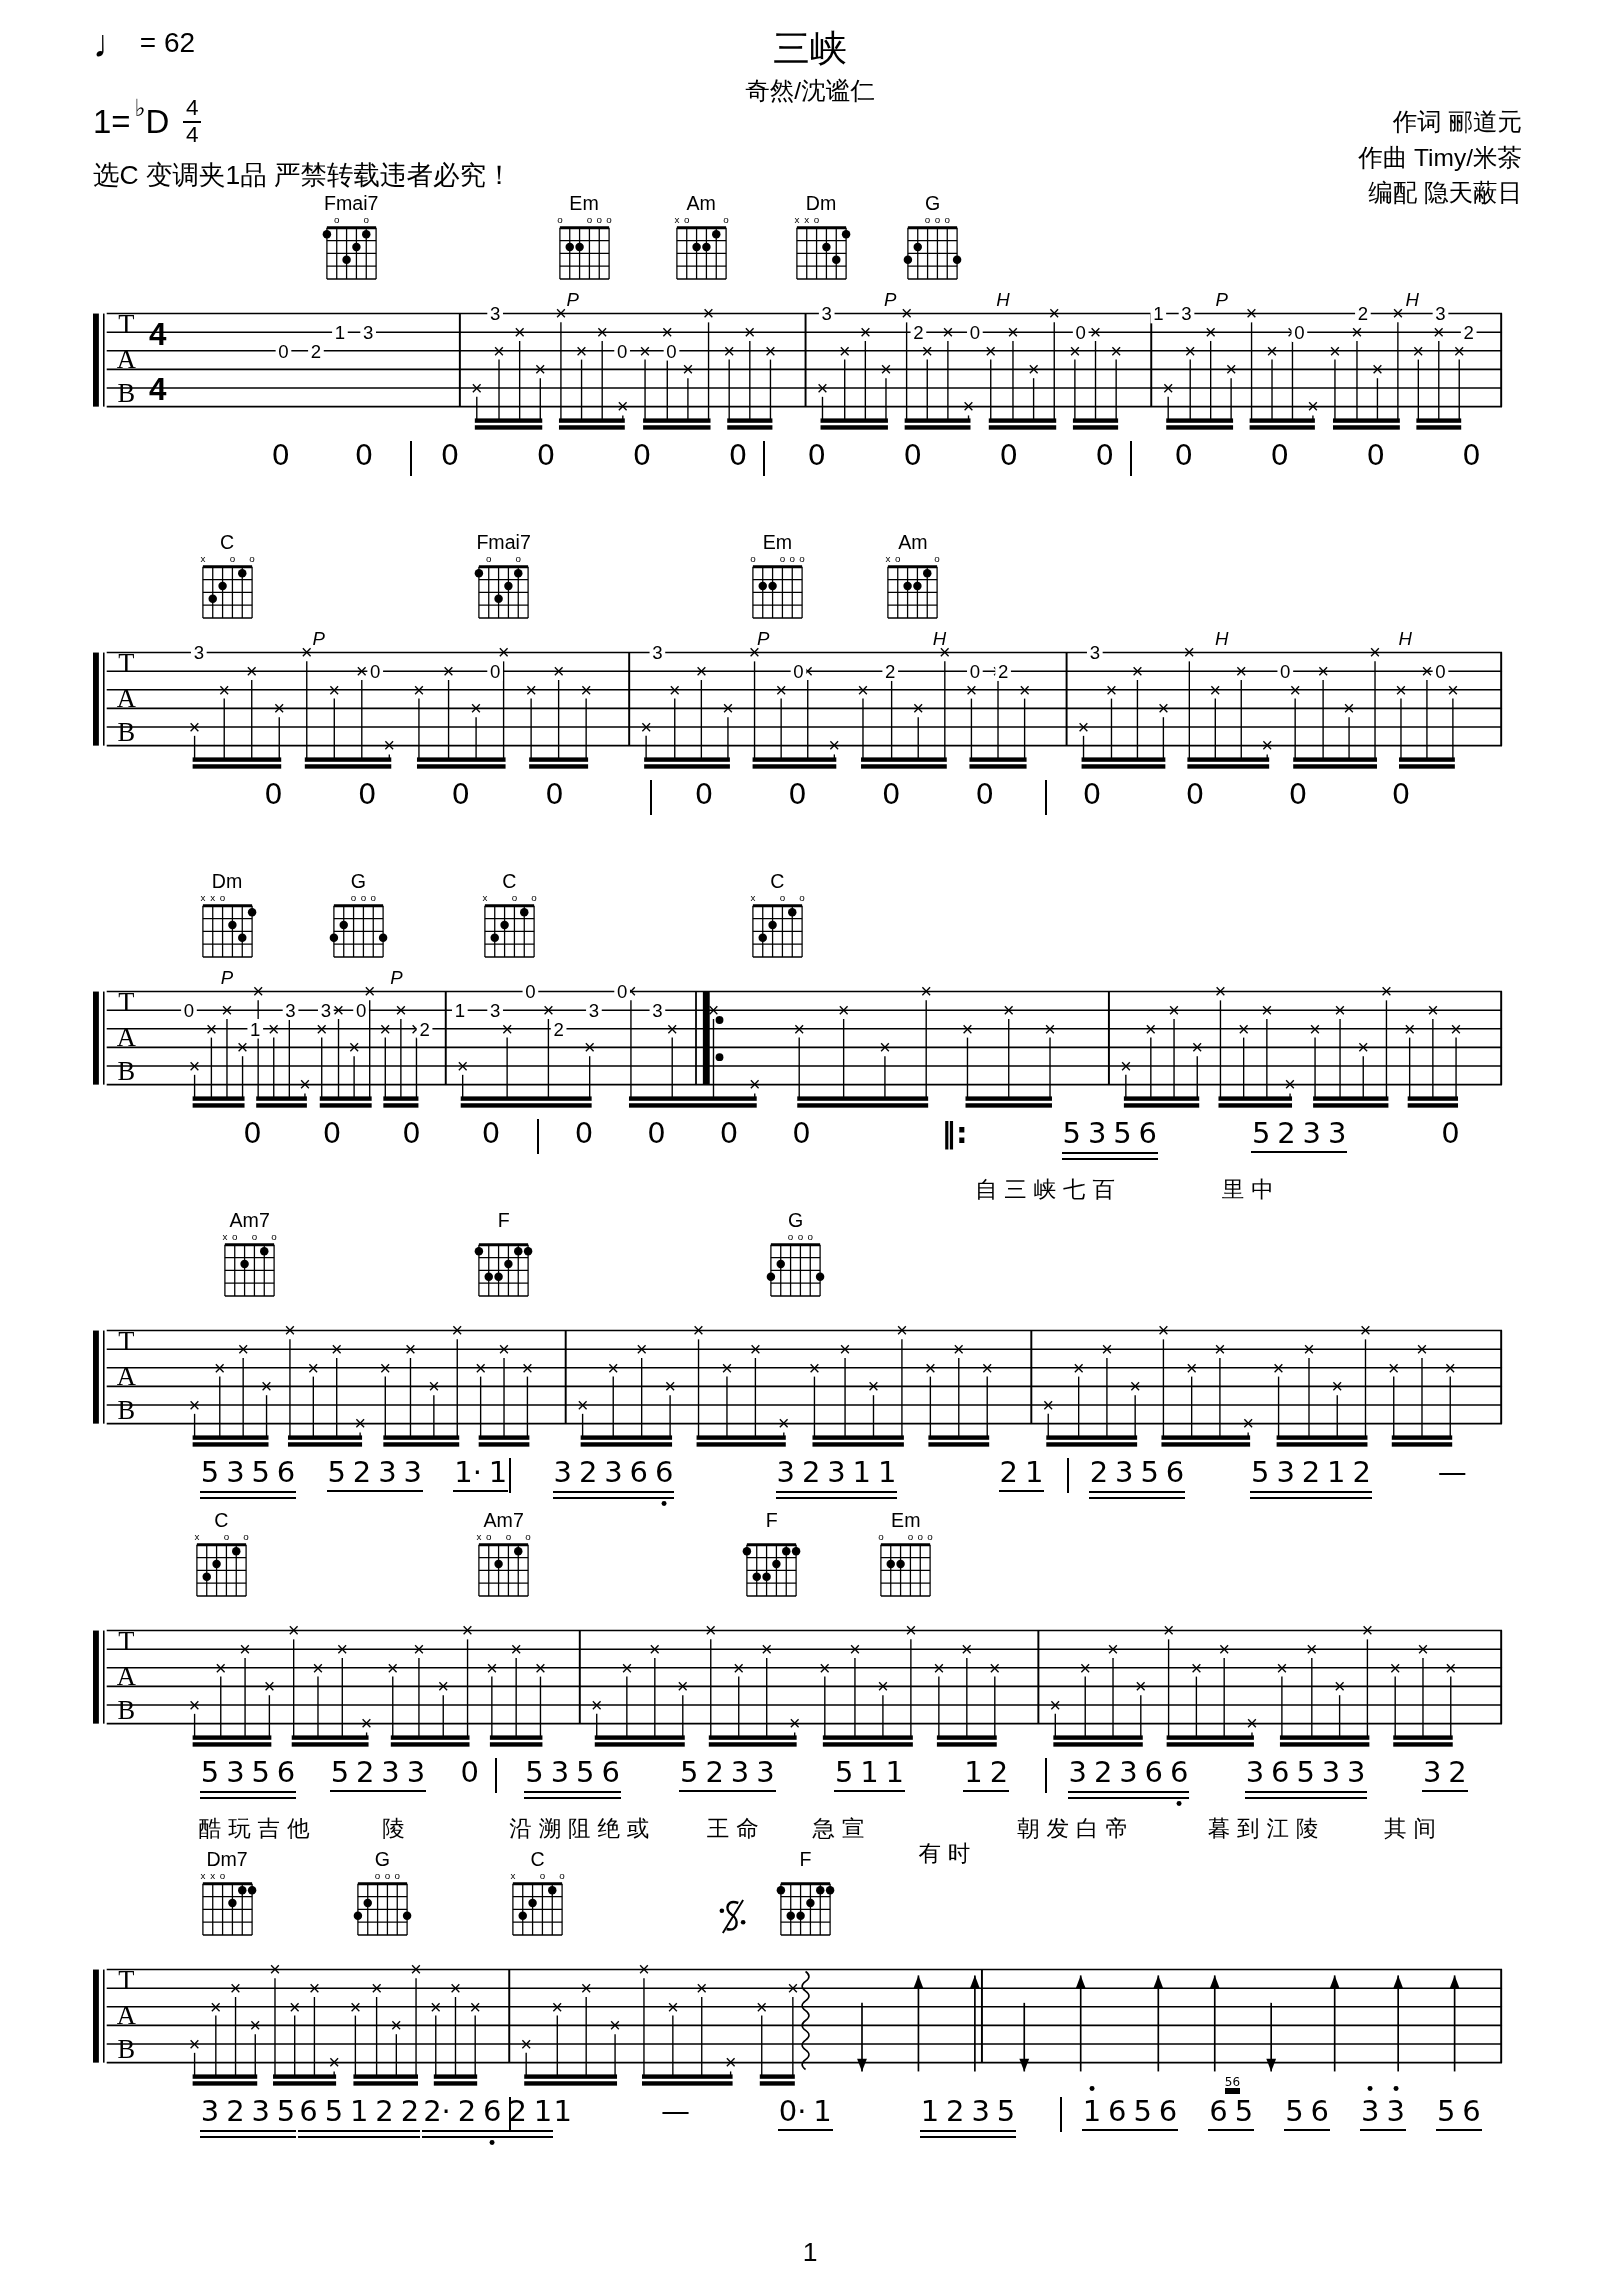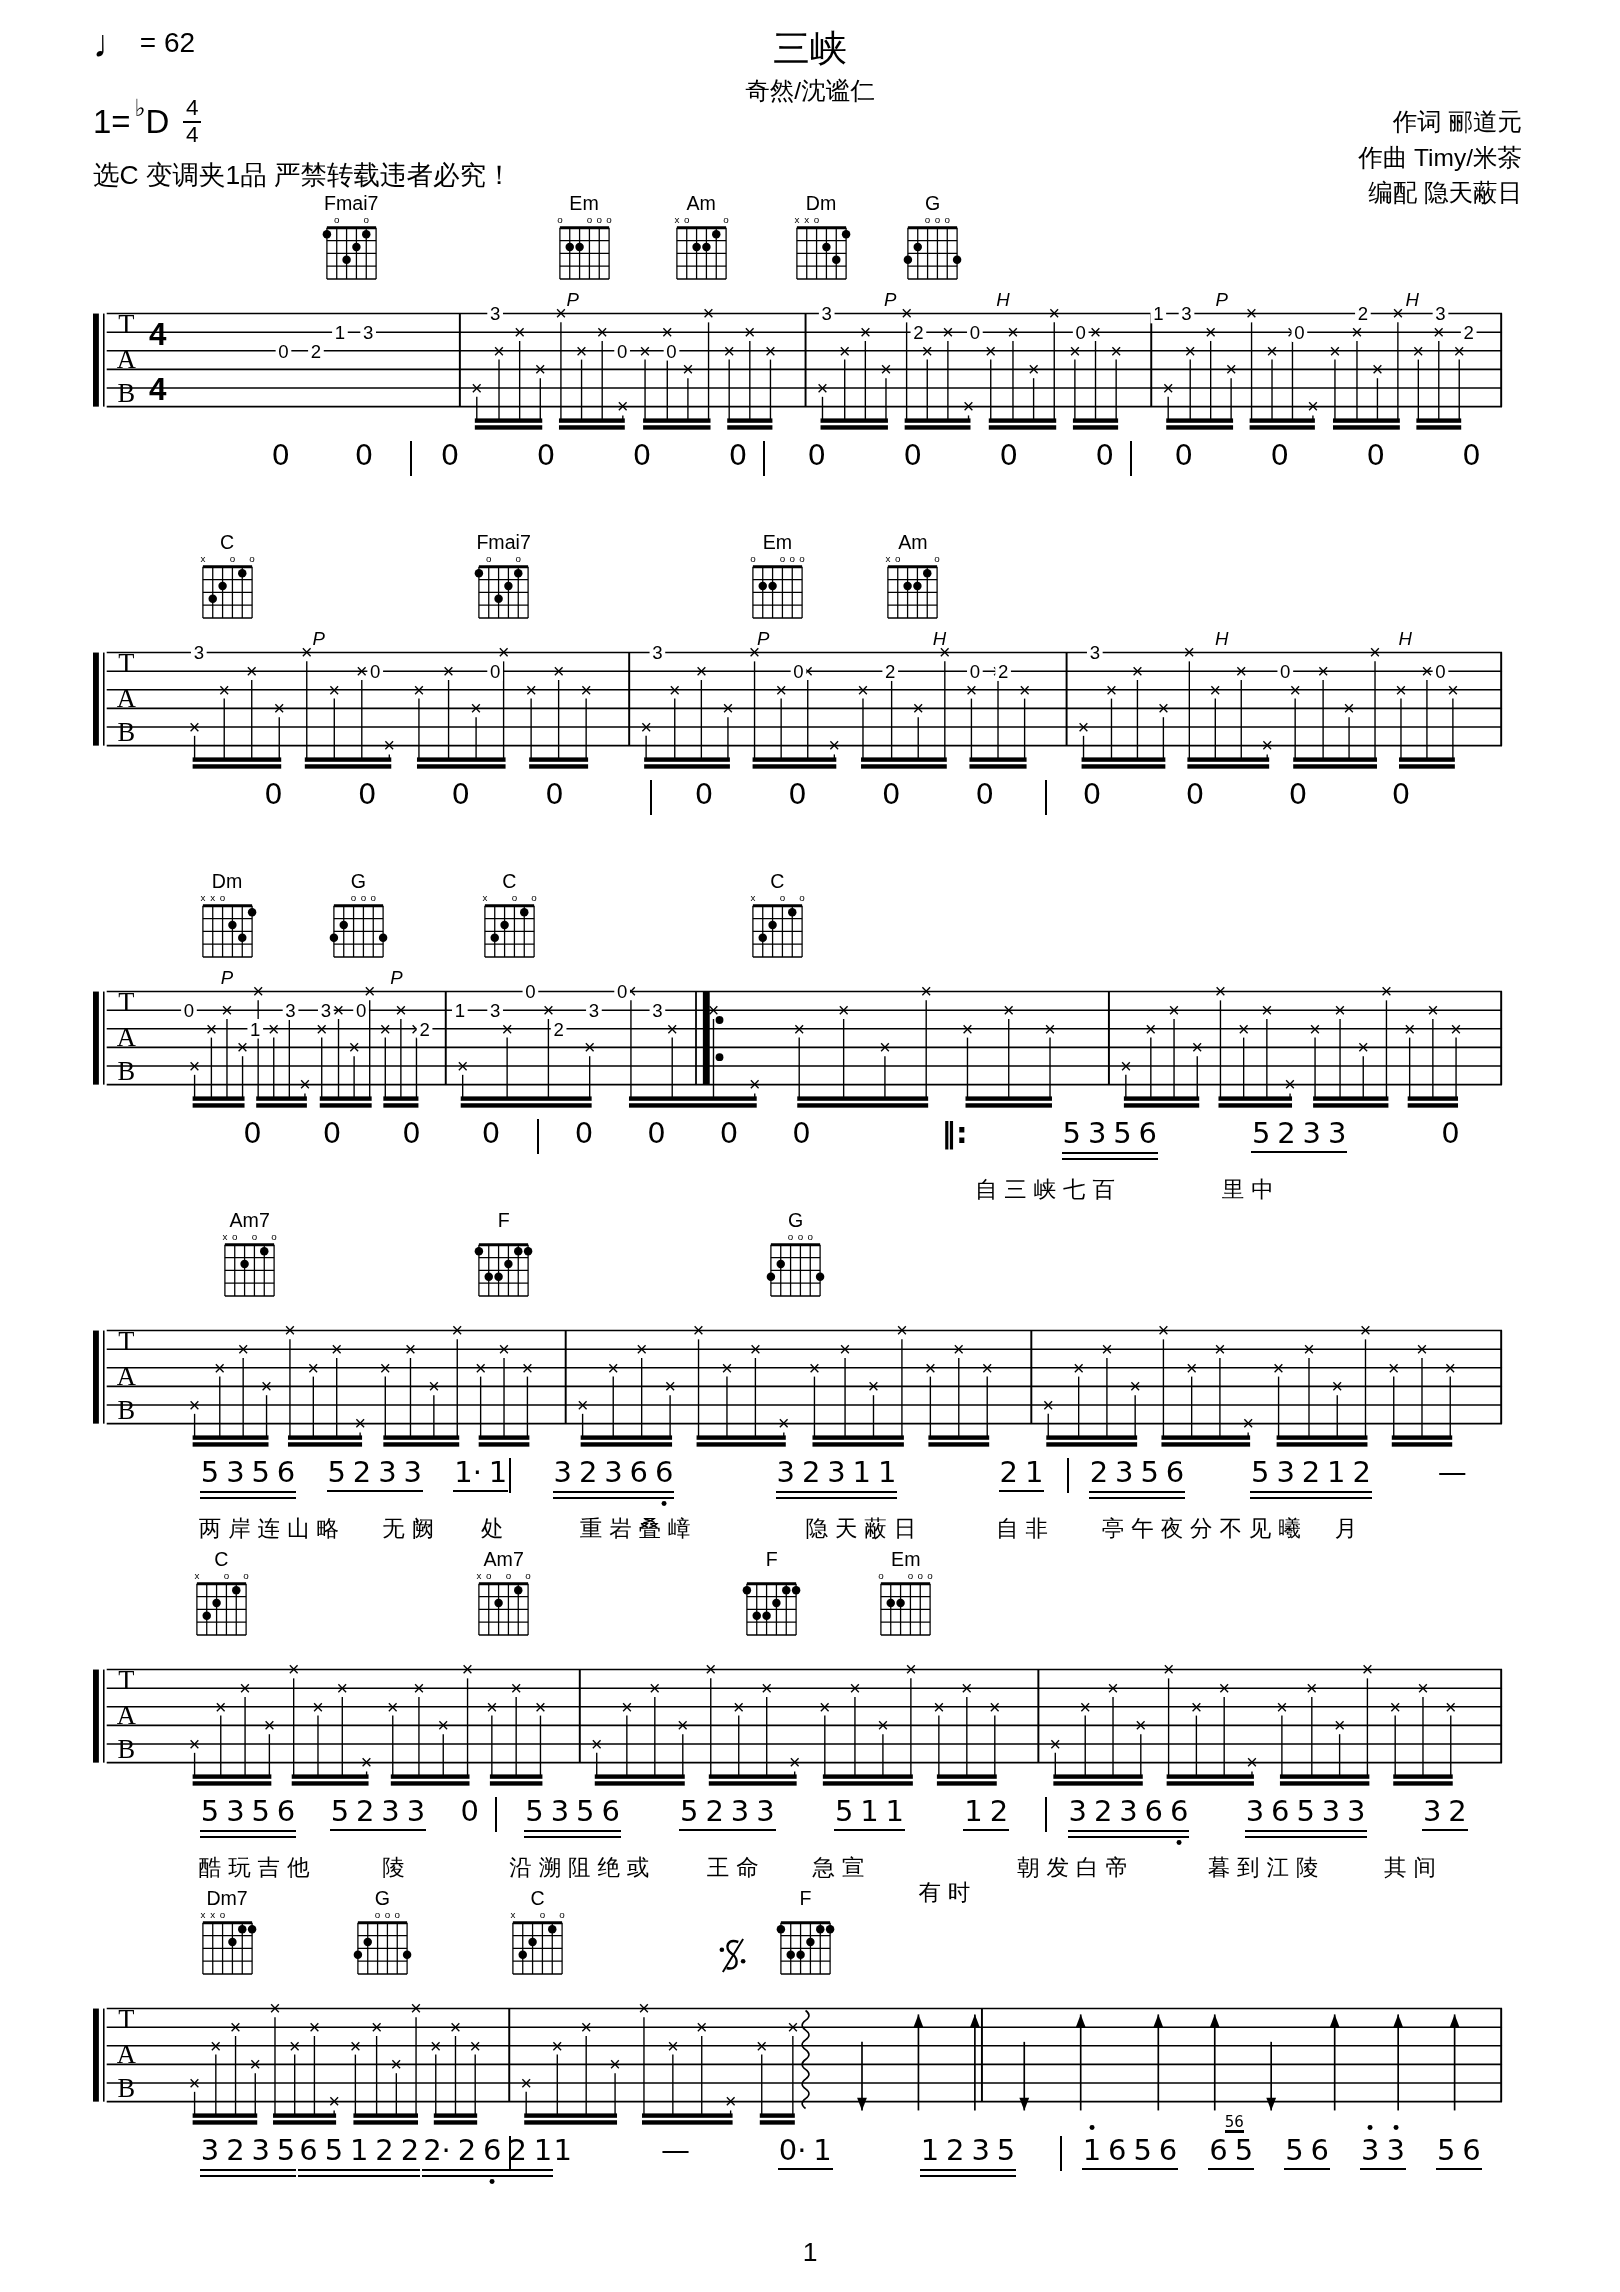--- a/index.html
+++ b/index.html
@@ -27,21 +27,21 @@
   .grp{display:inline-flex;gap:6.9px;position:relative;padding:0 2px}
   .grp.u1::after{content:"";position:absolute;left:1px;right:1px;bottom:-2.9px;height:2px;background:#000}
   .grp.u2::after{content:"";position:absolute;left:1px;right:1px;bottom:-9.8px;height:7.8px;
                  border-top:2px solid #000;border-bottom:2px solid #000;box-sizing:border-box}
   .grp.spread{flex:1;justify-content:space-between}
   .tok{font-size:29px;line-height:1.15;position:relative}
   .tok.rpt{font-weight:bold}
   .od{position:absolute;left:50%;transform:translateX(-50%);width:4.9px;height:4.9px;border-radius:50%;background:#000}
   .od.lo{bottom:-16.7px}
   .od.hi{top:-8.8px}
-  .grace{position:absolute;top:-18.6px;left:-9.8px;font-size:15px;border-bottom:3px solid #000000;line-height:1}
+  .grace{position:absolute;top:-18.6px;left:-9.8px;font-size:12px;border-bottom:6px solid #000000;line-height:1}
   .jsep{position:absolute;top:2px;width:2px;height:35px;background:#000}
   .lyrics{position:relative;height:39px;font-size:22.5px}
   .lyr{position:absolute;top:3.9px;letter-spacing:6.9px;white-space:nowrap}
   svg text{font-family:"Liberation Sans",sans-serif}
   .clef{font-family:"Liberation Serif",serif;font-size:27px;text-anchor:middle}
   .tsig{font-size:32px;font-weight:bold;text-anchor:middle}
   .nx{font-size:20px;text-anchor:middle}
   .nd{font-size:19px;text-anchor:middle}
   .tech{font-size:19px;font-style:italic;text-anchor:middle}
   #pagenum{position:absolute;left:0;right:0;bottom:25.5px;text-align:center;font-size:26.5px}
@@ -1225,30 +1225,20 @@
             <span class="tok">3</span>
             <span class="tok">2</span>
             <span class="tok">1</span>
             <span class="tok">2</span>
           </span>
           <span class="grp u0">
             <span class="tok">—</span>
           </span>
         </div>
       </div>
-      <div class="lyrics">
-        <span class="lyr" style="left: 7.5%;">两岸连山略</span>
-        <span class="lyr" style="left: 20.5%;">无阙</span>
-        <span class="lyr" style="left: 27.5%;">处</span>
-        <span class="lyr" style="left: 34.5%;">重岩叠嶂</span>
-        <span class="lyr" style="left: 50.5%;">隐天蔽日</span>
-        <span class="lyr" style="left: 64%;">自非</span>
-        <span class="lyr" style="left: 71.5%;">亭午夜分不见曦</span>
-        <span class="lyr" style="left: 88%;">月</span>
-      </div>
     </div>
     <div class="system">
       <div class="chords">
         <div class="chord" style="left: 6.8%;">
           <div class="cname">C</div>
           <div><svg width="61" height="73" viewBox="0 0 62 74">
               <line x1="6" y1="16" x2="6" y2="68" stroke="#000" stroke-width="1.3"></line>
               <text x="6" y="11" font-size="10" text-anchor="middle">x</text>
               <line x1="16" y1="16" x2="16" y2="68" stroke="#000" stroke-width="1.3"></line>
               <line x1="26" y1="16" x2="26" y2="68" stroke="#000" stroke-width="1.3"></line>

